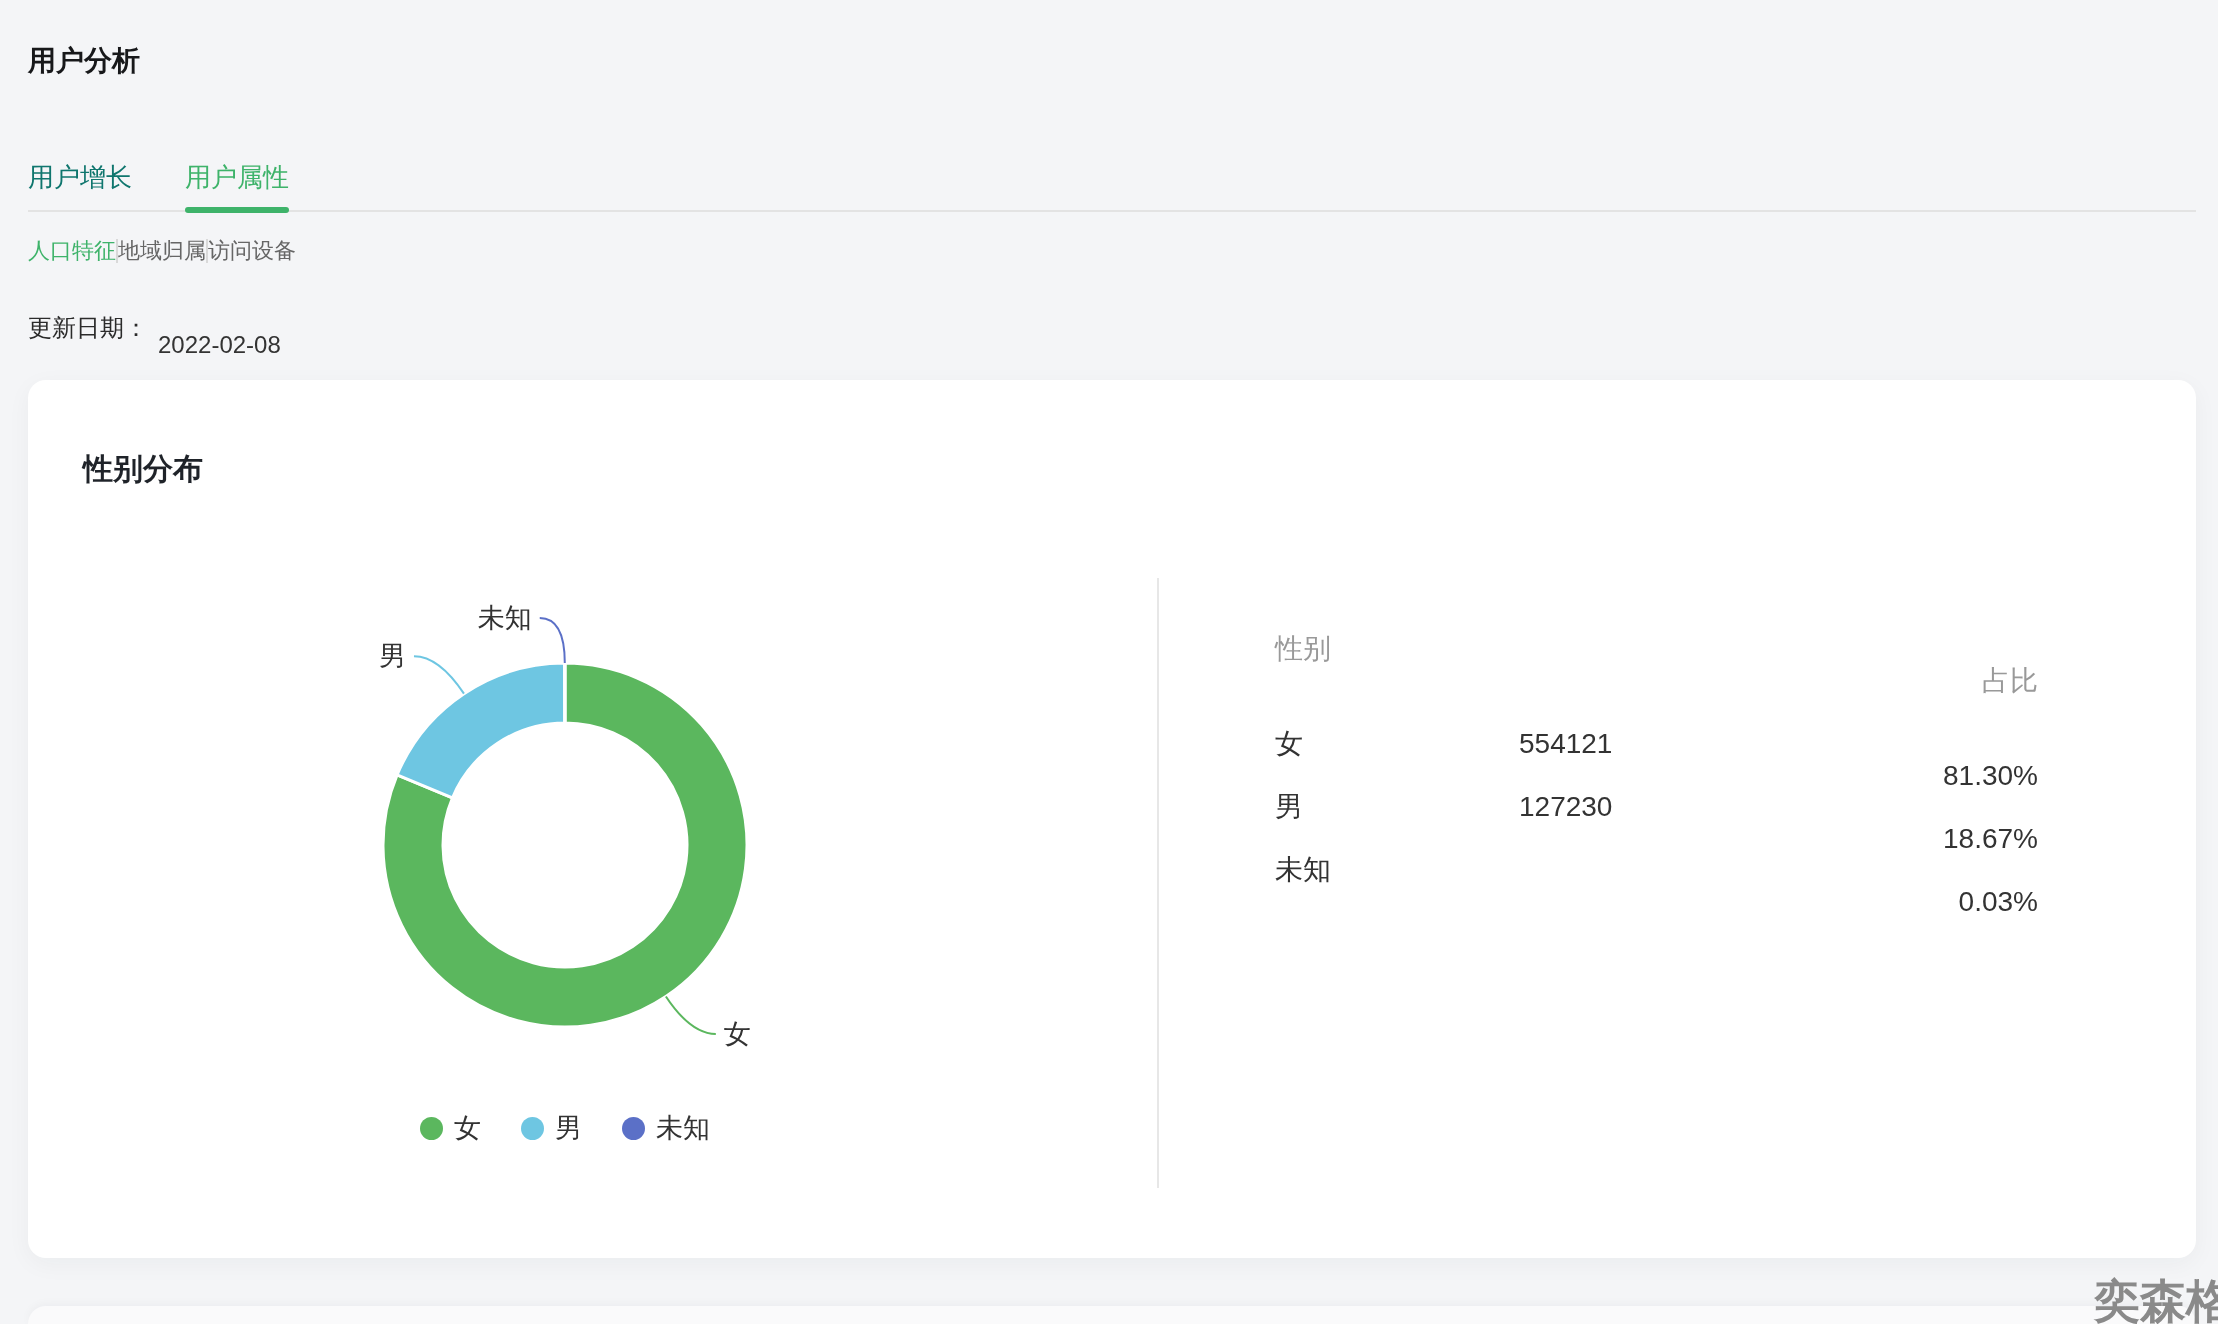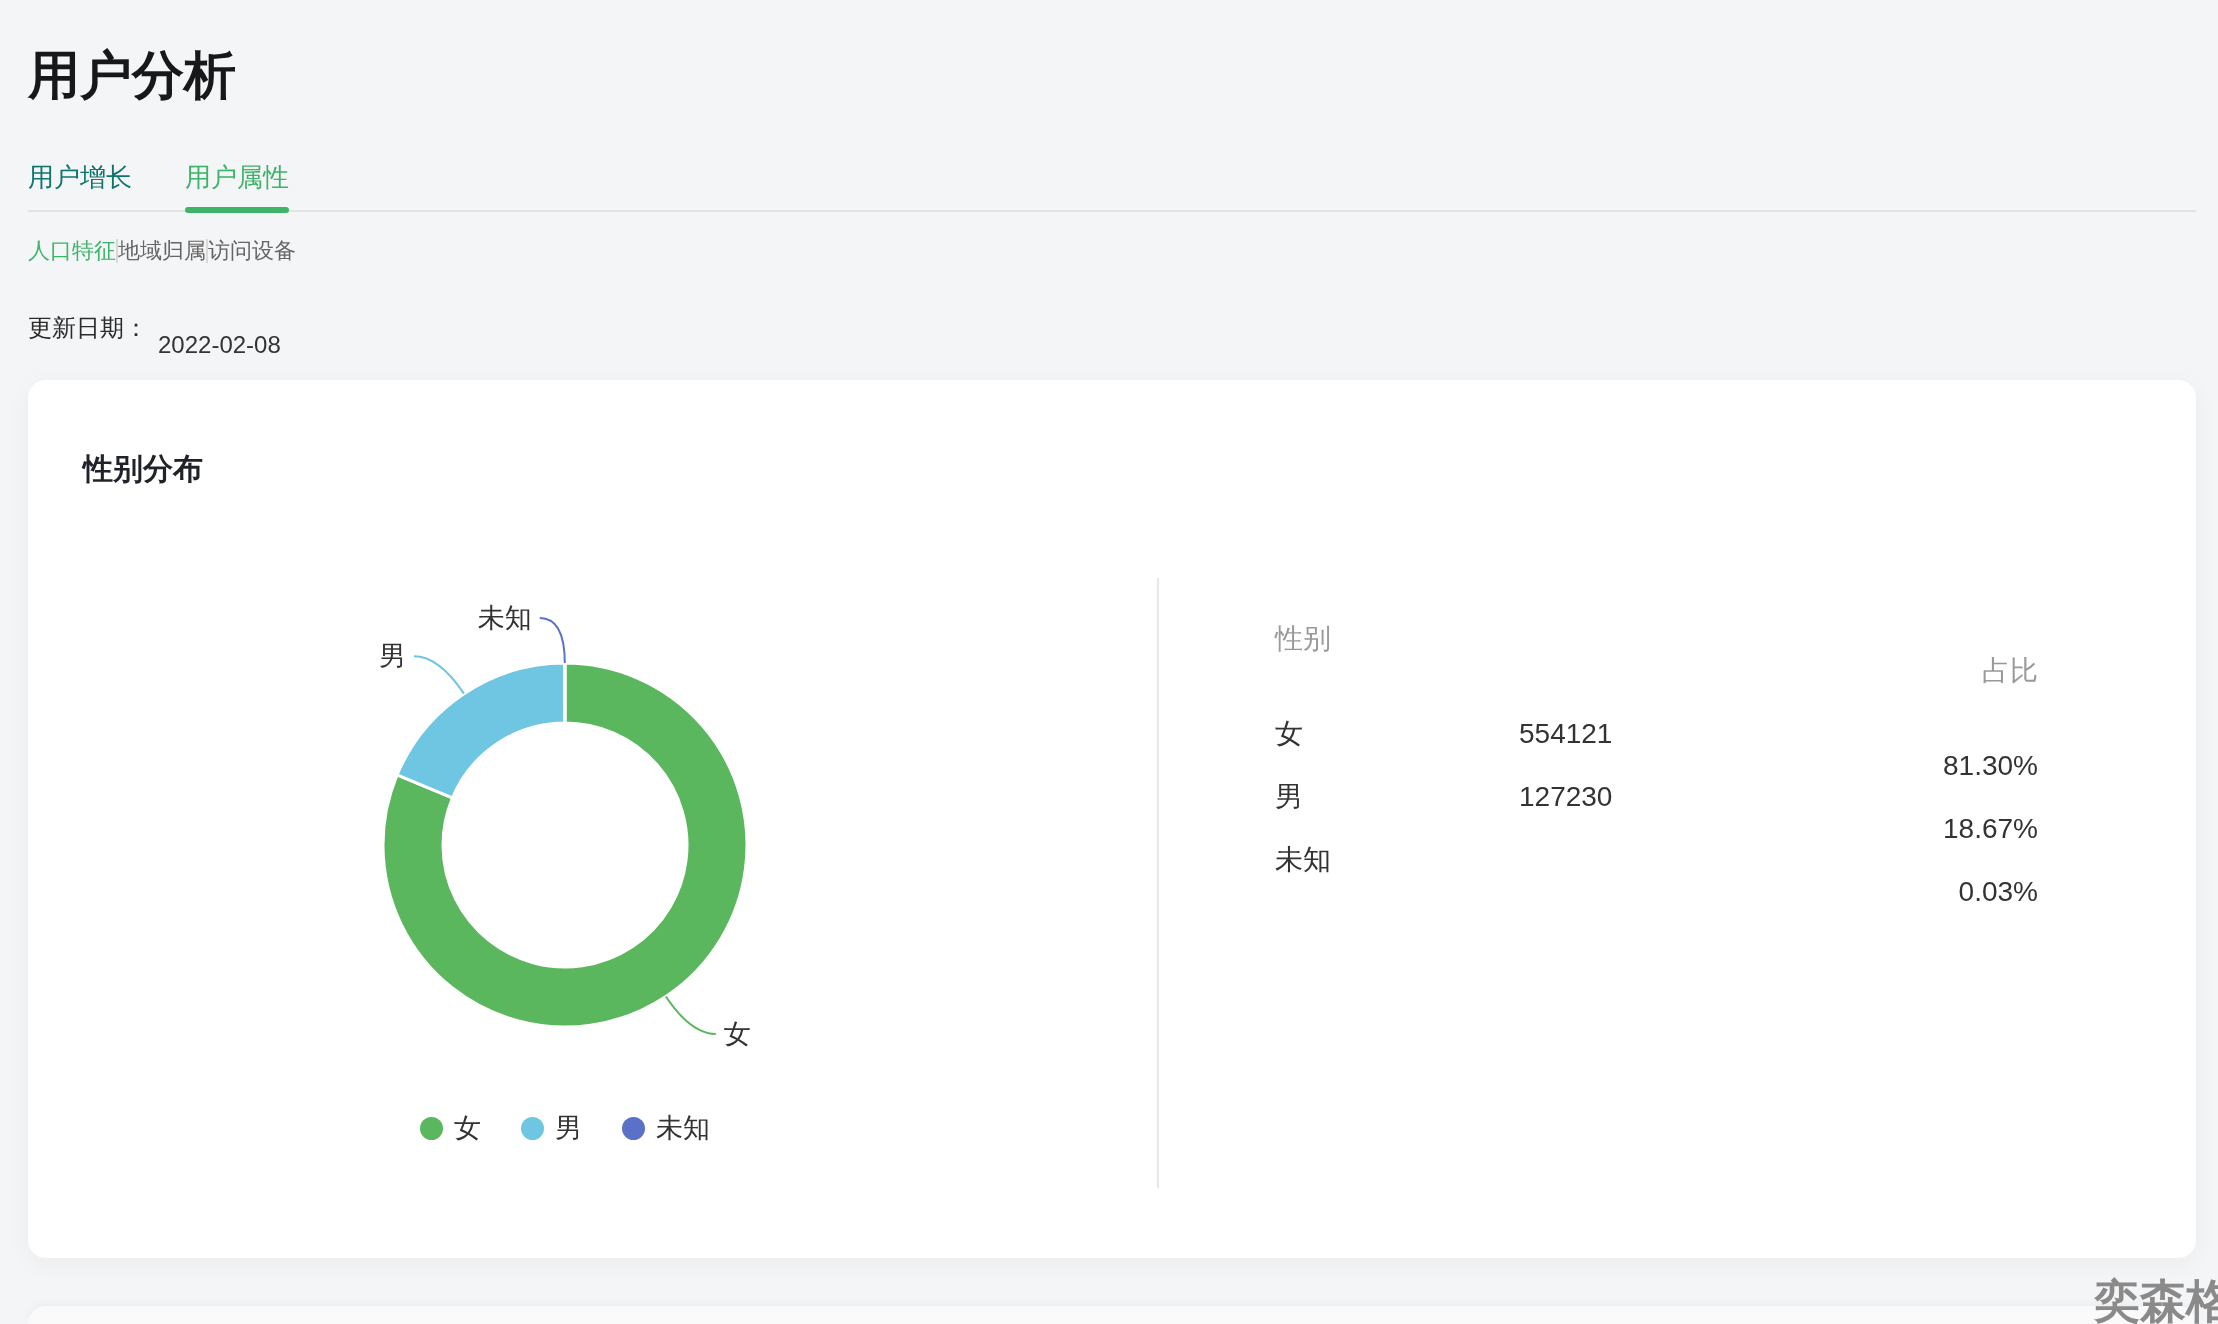--- a/index.html
+++ b/index.html
@@ -5,21 +5,21 @@
   html,body{margin:0;padding:0;}
   body{
     width:2218px;height:1324px;position:relative;overflow:hidden;
     background:#f4f5f7;
     font-family:"Liberation Sans","DejaVu Sans",sans-serif;
     color:#333;
   }
   .abs{position:absolute;}
 
   
-  .page-title{left:28px;top:44px;font-size:52px;font-weight:600;color:#17181a;line-height:1.2;}
+  .page-title{left:28px;top:44px;font-size:28px;font-weight:600;color:#17181a;line-height:1.2;}
   .tab{top:160px;font-size:26px;line-height:34px;color:#0f766e;cursor:pointer;}
   .tab.active{color:var(--ui-green);font-weight:500;}
   .tabbar-divider{left:28px;top:210px;width:2168px;height:2px;background:#e3e3e3;}
   .tab-underline{left:185px;top:207px;width:104px;height:6px;border-radius:3px;background:var(--ui-green);}
   .subtabs{left:28px;top:237px;display:flex;align-items:center;}
   .subtab{font-size:22px;line-height:28px;color:#666;cursor:pointer;}
   .subtab.active{color:var(--ui-green);}
   .subtab-sep{width:2px;height:24px;background:#d9d9d9;}
   .daterow{left:28px;top:312px;display:flex;align-items:flex-start;gap:10px;font-size:24px;color:#2b2b2b;}
   .daterow .val{color:#333;margin-top:19px;}
@@ -35,21 +35,21 @@
   .chart-panel{left:0;top:0;width:1130px;height:878px;}
   #donut{position:absolute;left:0;top:0;}
   .legend{left:0;top:733px;width:1074px;display:flex;justify-content:center;gap:40px;z-index:2;}
   .legend-item{display:flex;align-items:center;gap:11px;cursor:pointer;}
   .legend-dot{width:23px;height:23px;border-radius:50%;background:#ccc;}
   .legend-label{font-family:"Liberation Serif","DejaVu Serif",serif;font-size:27px;color:#333;line-height:30px;}
 
   .v-divider{left:1129px;top:198px;width:2px;height:610px;background:#e7e7e7;}
 
   
-  .table-panel{left:1130px;top:2px;width:996px;height:878px;}
+  .table-panel{left:1130px;top:12px;width:996px;height:878px;}
   .t-row{position:absolute;left:117px;right:116px;height:34px;line-height:34px;
          display:grid;grid-template-columns:244px 1fr auto;font-size:28px;}
   .t-row .c3{text-align:right;margin-top:32px;}
   .t-head{top:240px;color:#999;}
   .t-data{color:#333;}
   .t-data.r0{top:335px;}
   .t-data.r1{top:398px;}
   .t-data.r2{top:461px;}
 
   

